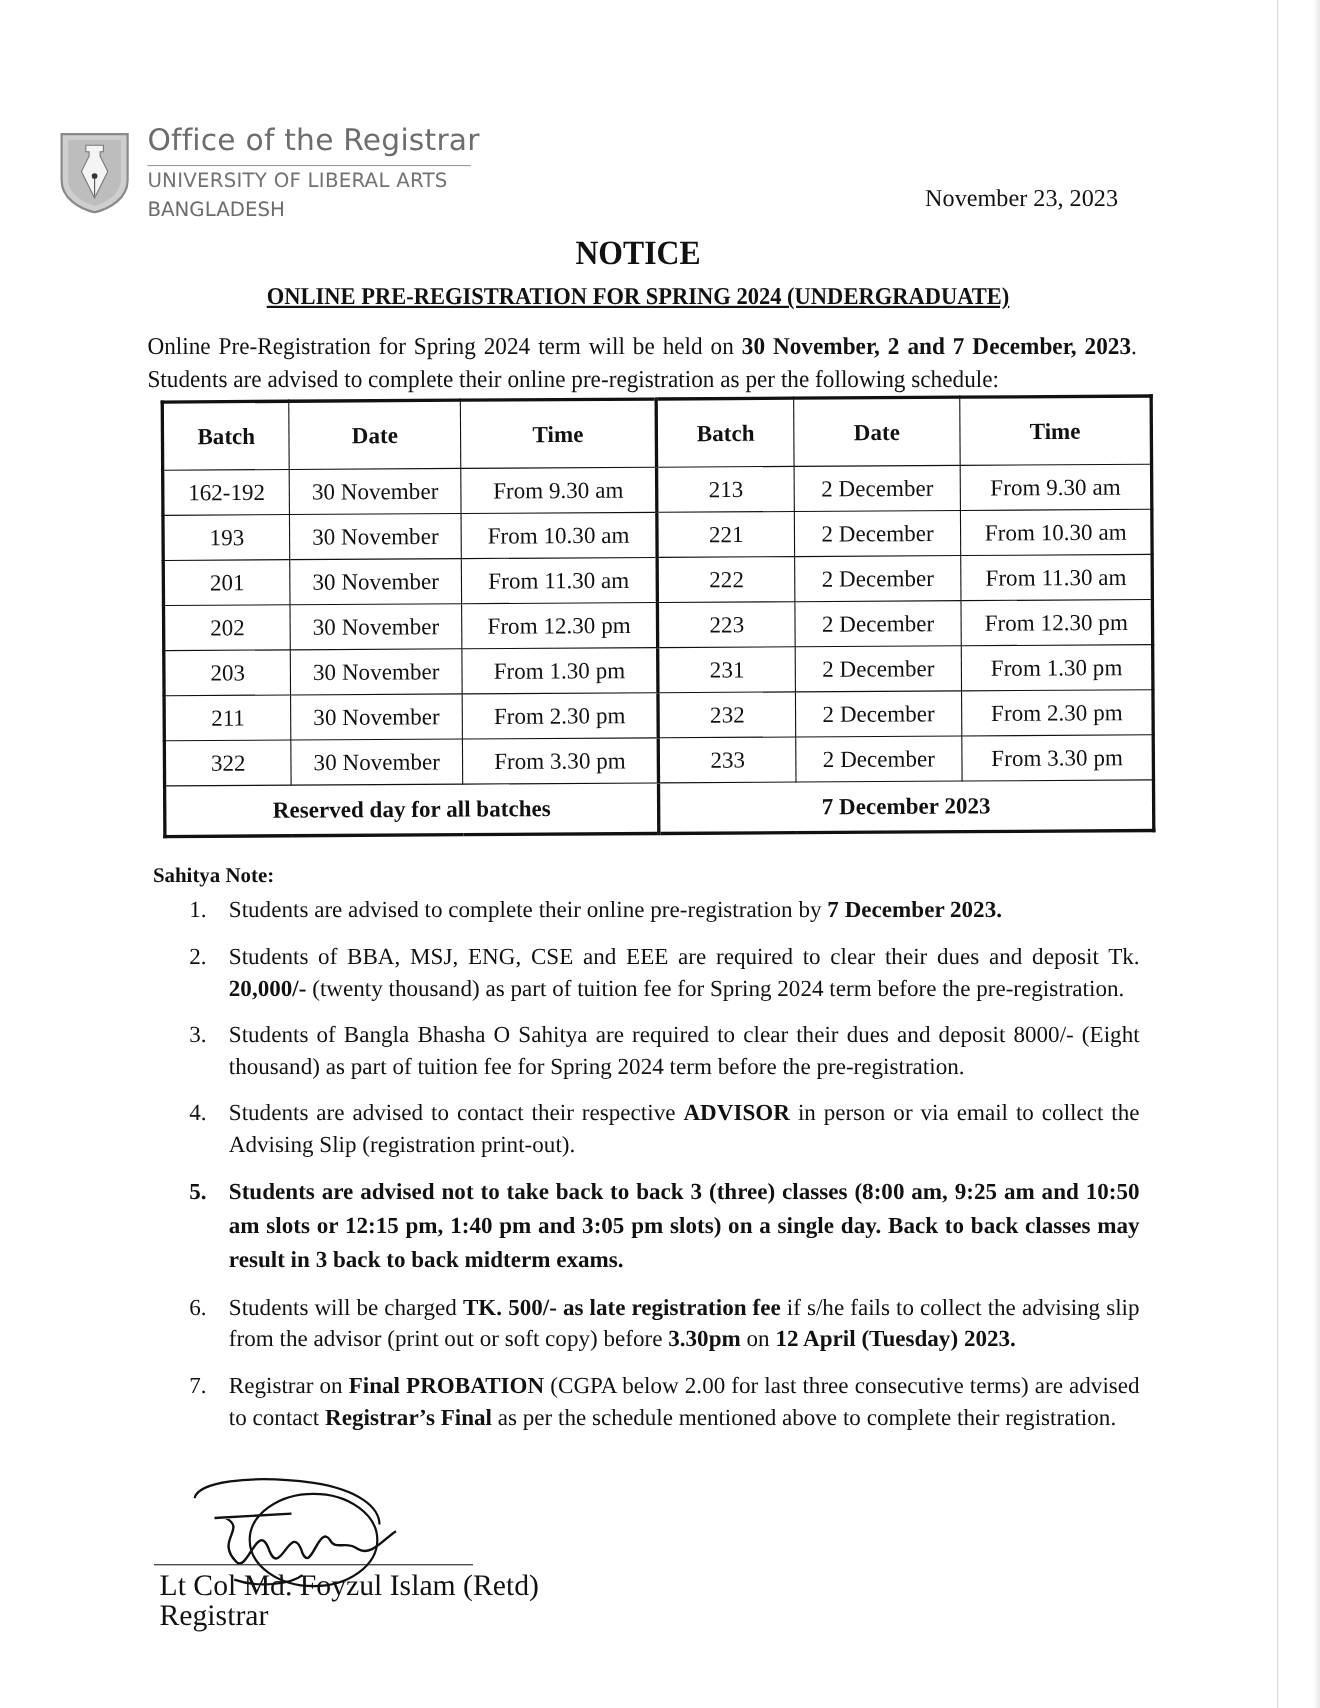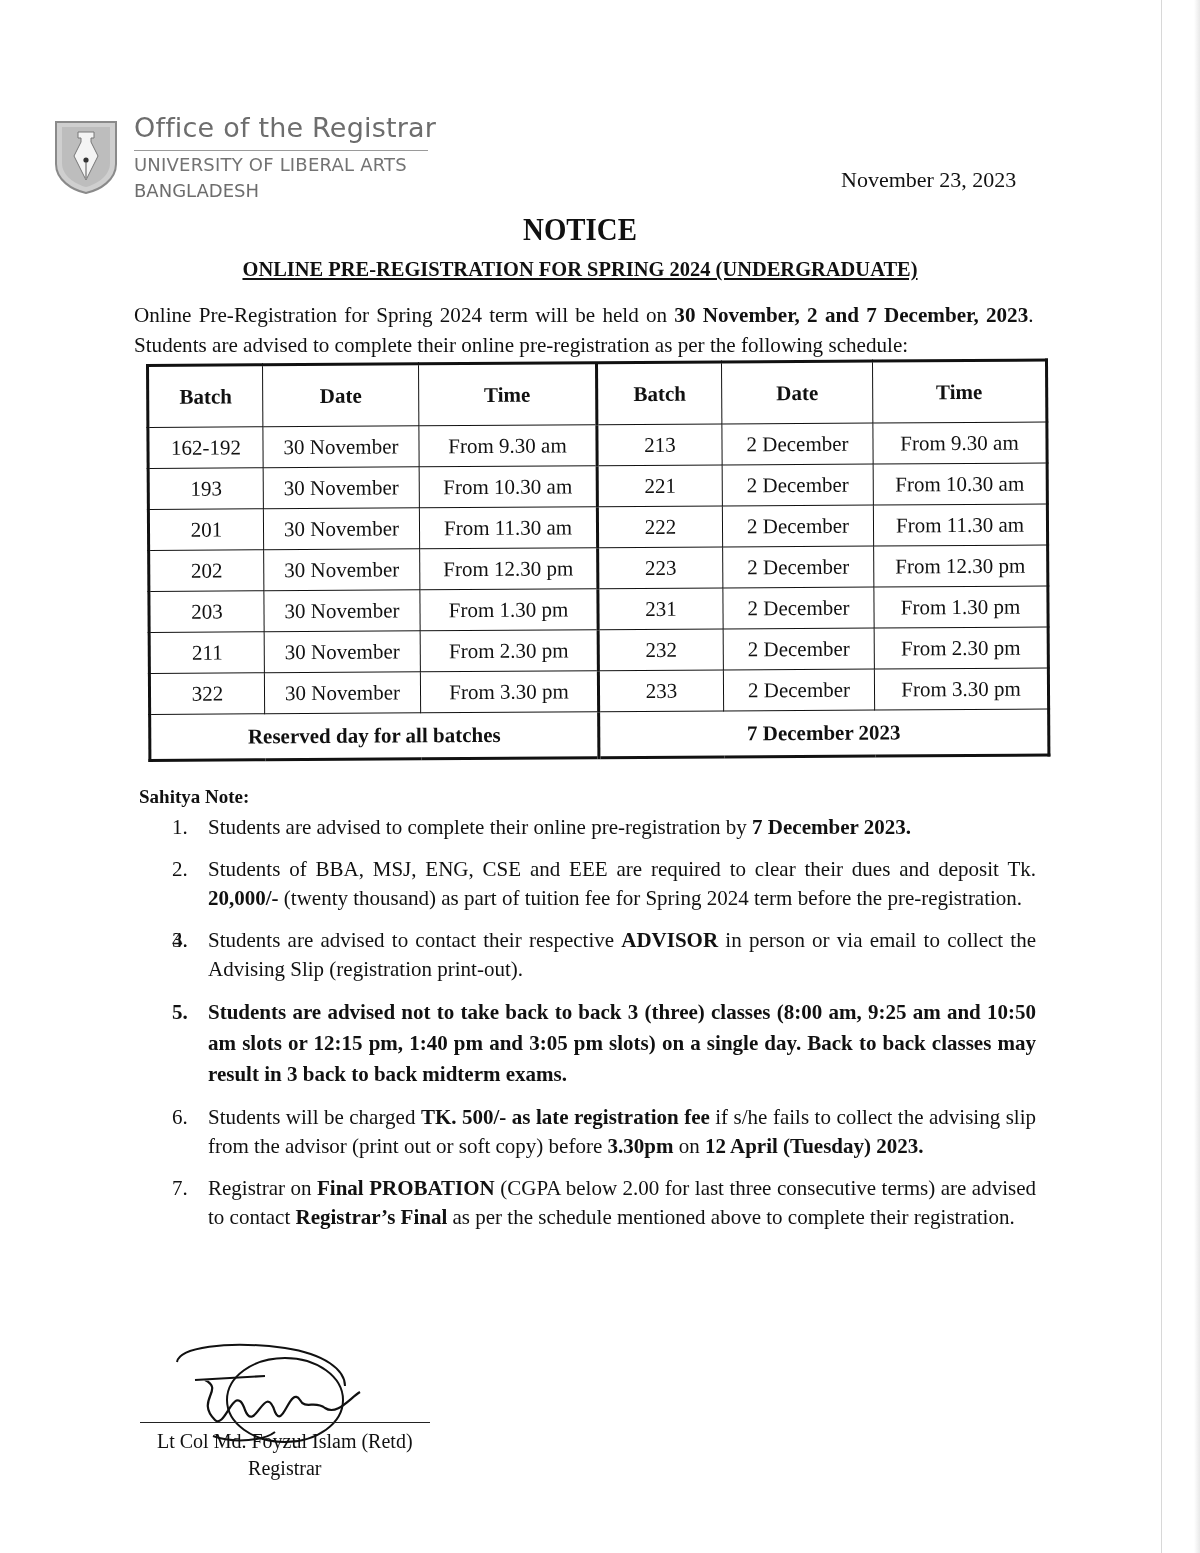--- a/index.html
+++ b/index.html
@@ -31,21 +31,21 @@
 
   .please-note { position: absolute; left: 139px; top: 786px; font-weight: bold; font-size: 19px; }
 
   .notes { position: absolute; left: 166px; top: 813px; width: 870px; margin: 0; padding: 0; list-style: none; font-size: 21px; line-height: 29px; }
   .notes li { position: relative; padding-left: 42px; margin-bottom: 13px; text-align: justify; }
   .notes .num { position: absolute; left: 6px; top: 0; }
   .notes li.bold-item { font-weight: bold; line-height: 31px; }
 
   .signature { position: absolute; left: 165px; top: 1340px; width: 230px; height: 110px; }
   .sig-line { position: absolute; left: 140px; top: 1422px; width: 290px; height: 1px; background: #222; }
-  .signer { position: absolute; left: 157px; top: 1428px; font-size: 20px; line-height: 27px; text-align: center; }
+  .signer { position: absolute; left: 145px; top: 1428px; font-size: 27px; line-height: 27px; }
 </style>
 </head>
 <body>
 
 <div class="edge-line"></div>
 <div class="edge-corner"></div>
 
 <svg class="logo" viewBox="0 0 68 76">
   <path d="M4 4 H64 V46 C64 62 48 72 34 75 C20 72 4 62 4 46 Z" fill="#cfcfcf" stroke="#8a8a8a" stroke-width="2"></path>
   <path d="M10 9 H58 V45 C58 58 45 66 34 69 C23 66 10 58 10 45 Z" fill="#bdbdbd"></path>
@@ -139,21 +139,21 @@
       <td colspan="3" class="mid">7 December 2023</td>
     </tr>
   </tfoot>
 </table>
 
 <div class="please-note">Sahitya Note:</div>
 
 <ol class="notes" id="notes-list">
     <li><span class="num">1.</span><span>Students are advised to complete their online pre-registration by </span><b>7 December 2023.</b></li>
     <li><span class="num">2.</span><span>Students of BBA, MSJ, ENG, CSE and EEE are required to clear their dues and deposit Tk. </span><b>20,000/-</b><span> (twenty thousand) as part of tuition fee for Spring 2024 term before the pre-registration.</span></li>
-    <li><span class="num">3.</span></li>
+    <li><span class="num">3.</span><span>Students of Bangla Bhasha O Sahitya are required to clear their dues and deposit 8000/- (Eight thousand) as part of tuition fee for Spring 2024 term before the pre-registration.</span></li>
     <li><span class="num">4.</span><span>Students are advised to contact their respective </span><b>ADVISOR</b><span> in person or via email to collect the Advising Slip (registration print-out).</span></li>
     <li class="bold-item"><span class="num">5.</span><b>Students are advised not to take back to back 3 (three) classes (8:00 am, 9:25 am and 10:50 am slots or 12:15 pm, 1:40 pm and 3:05 pm slots) on a single day.  Back to back classes may result in 3 back to back midterm exams.</b></li>
     <li><span class="num">6.</span><span>Students will be charged </span><b>TK. 500/- as late registration fee</b><span> if s/he fails to collect the advising slip from the advisor (print out or soft copy) before </span><b>3.30pm</b><span> on </span><b>12 April (Tuesday) 2023.</b></li>
     <li><span class="num">7.</span><span>Registrar on </span><b>Final PROBATION</b><span> (CGPA below 2.00 for last three consecutive terms) are advised to contact </span><b>Registrar’s Final</b><span> as per the schedule mentioned above to complete their registration.</span></li>
   </ol>
 
 <svg class="signature" viewBox="0 0 230 110">
   <path d="M12 22 C14 8 60 0 120 8 C160 14 180 30 180 46" fill="none" stroke="#111" stroke-width="2"></path>
   <ellipse cx="120" cy="60" rx="58" ry="42" fill="none" stroke="#111" stroke-width="2"></ellipse>
   <path d="M30 40 L100 36 M40 40 C60 50 30 60 50 80 C60 90 70 40 80 70 C90 95 100 40 110 72 C118 90 125 45 135 60 C140 70 150 60 160 68 C172 76 185 58 195 52" fill="none" stroke="#111" stroke-width="2.2"></path>

